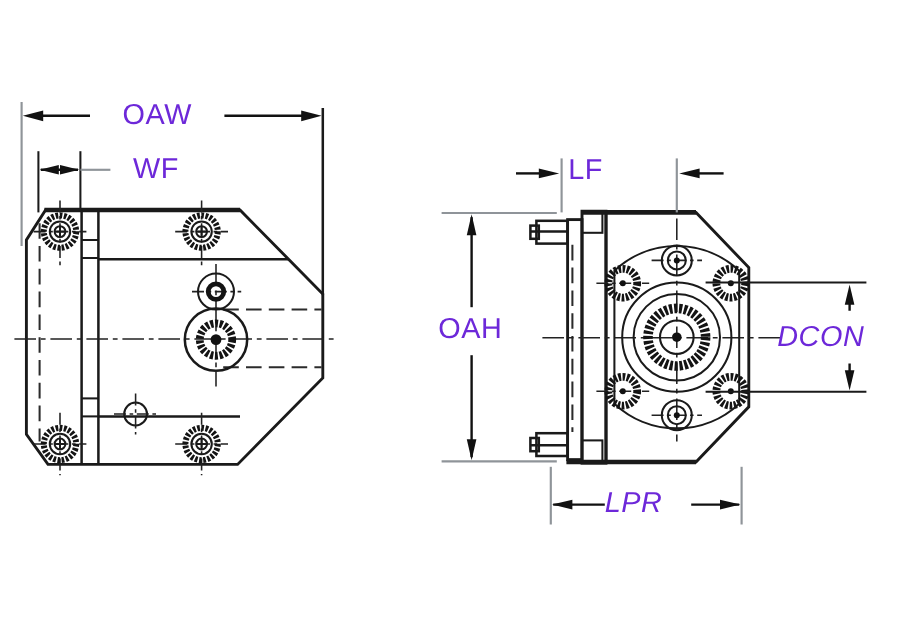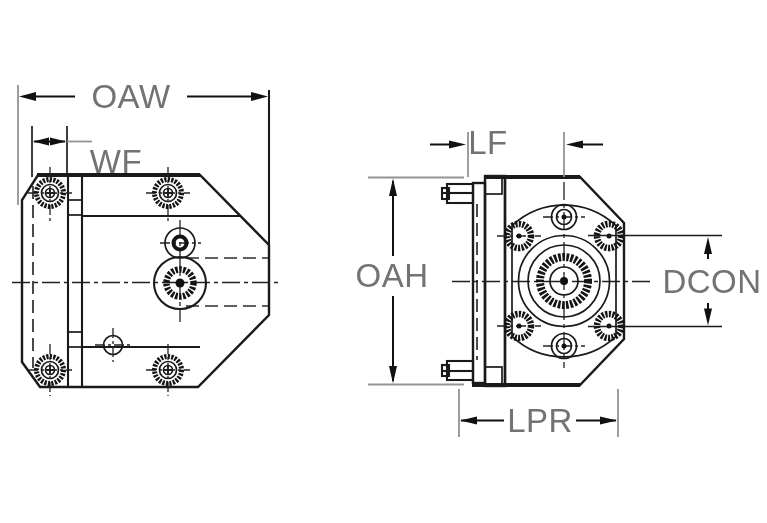--- a/index.html
+++ b/index.html
@@ -1,20 +1,20 @@
 <!DOCTYPE html>
 <html style="--body-fill: #cdd6dd; --line: #1a1a1a; --extension-line: #8f9499; --centerline: #222222; --background: #ffffff;"><head>
 <meta charset="utf-8">
 <style>
   html,body{margin:0;padding:0;background:#fff;}
   #stage{position:relative;width:767px;height:523px;background:var(--background,#fff);
          font-family:"Liberation Sans", sans-serif;overflow:hidden;}
   #stage svg{position:absolute;left:0;top:0;}
-  .dim-label{position:absolute;transform:translate(-50%,-50%);font-size:33px;
-             color:#737373;letter-spacing:.5px;white-space:nowrap;line-height:1;}
+  .dim-label{position:absolute;transform:translate(-50%,-50%);font-size:24px;
+             color:#6d28d9;letter-spacing:.5px;white-space:nowrap;line-height:1;}
   
   .body{fill:var(--body-fill,#cdd6dd);}
   .ol{fill:none;stroke:var(--line,#1a1a1a);stroke-width:2.4;stroke-linejoin:miter;}
   .thick{stroke:var(--line,#1a1a1a);stroke-width:3.8;fill:none;}
   .thin{stroke:var(--line,#1a1a1a);stroke-width:1.7;fill:none;}
   .med{stroke:var(--line,#1a1a1a);stroke-width:2.1;fill:none;}
   .cl{stroke:var(--centerline,#222);stroke-width:1.3;fill:none;stroke-dasharray:18 4 4 4;}
   .clt{stroke:var(--centerline,#222);stroke-width:1.3;fill:none;stroke-dasharray:10 3 3 3;}
   .hid{stroke:#2b2b2b;stroke-width:1.7;fill:none;stroke-dasharray:13 6;}
   .ext{stroke:var(--extension-line,#8f9499);stroke-width:1.8;fill:none;}
@@ -236,19 +236,19 @@
     <line class="ext" x1="459" y1="389" x2="459" y2="437"></line>
     <line class="ext" x1="618" y1="389" x2="618" y2="437"></line>
     <line class="dim" x1="461" y1="420.5" x2="504" y2="420.5"></line>
     <line class="dim" x1="576" y1="420.5" x2="616" y2="420.5"></line>
     <polygon class="ah" points="460,420.5 477,416.5 477,424.5"></polygon>
     <polygon class="ah" points="617,420.5 600,416.5 600,424.5"></polygon>
   </g>
 </svg>
 
 <div class="dim-label" style="left:131px;top:96px;">OAW</div>
-<div class="dim-label" style="left:116px;top:141px;margin-top:20px;">WF</div>
+<div class="dim-label" style="left:130px;top:141px;">WF</div>
 <div class="dim-label" style="left:488px;top:142px;">LF</div>
 <div class="dim-label" style="left:392px;top:275px;">OAH</div>
-<div class="dim-label" style="left:712px;top:281px;">DCON</div>
-<div class="dim-label" style="left:540px;top:420px;">LPR</div>
+<div class="dim-label" style="left:684px;top:281px;font-style:italic;">DCON</div>
+<div class="dim-label" style="left:528px;top:420px;font-style:italic;">LPR</div>
 
 </div>
 
 </body></html>

